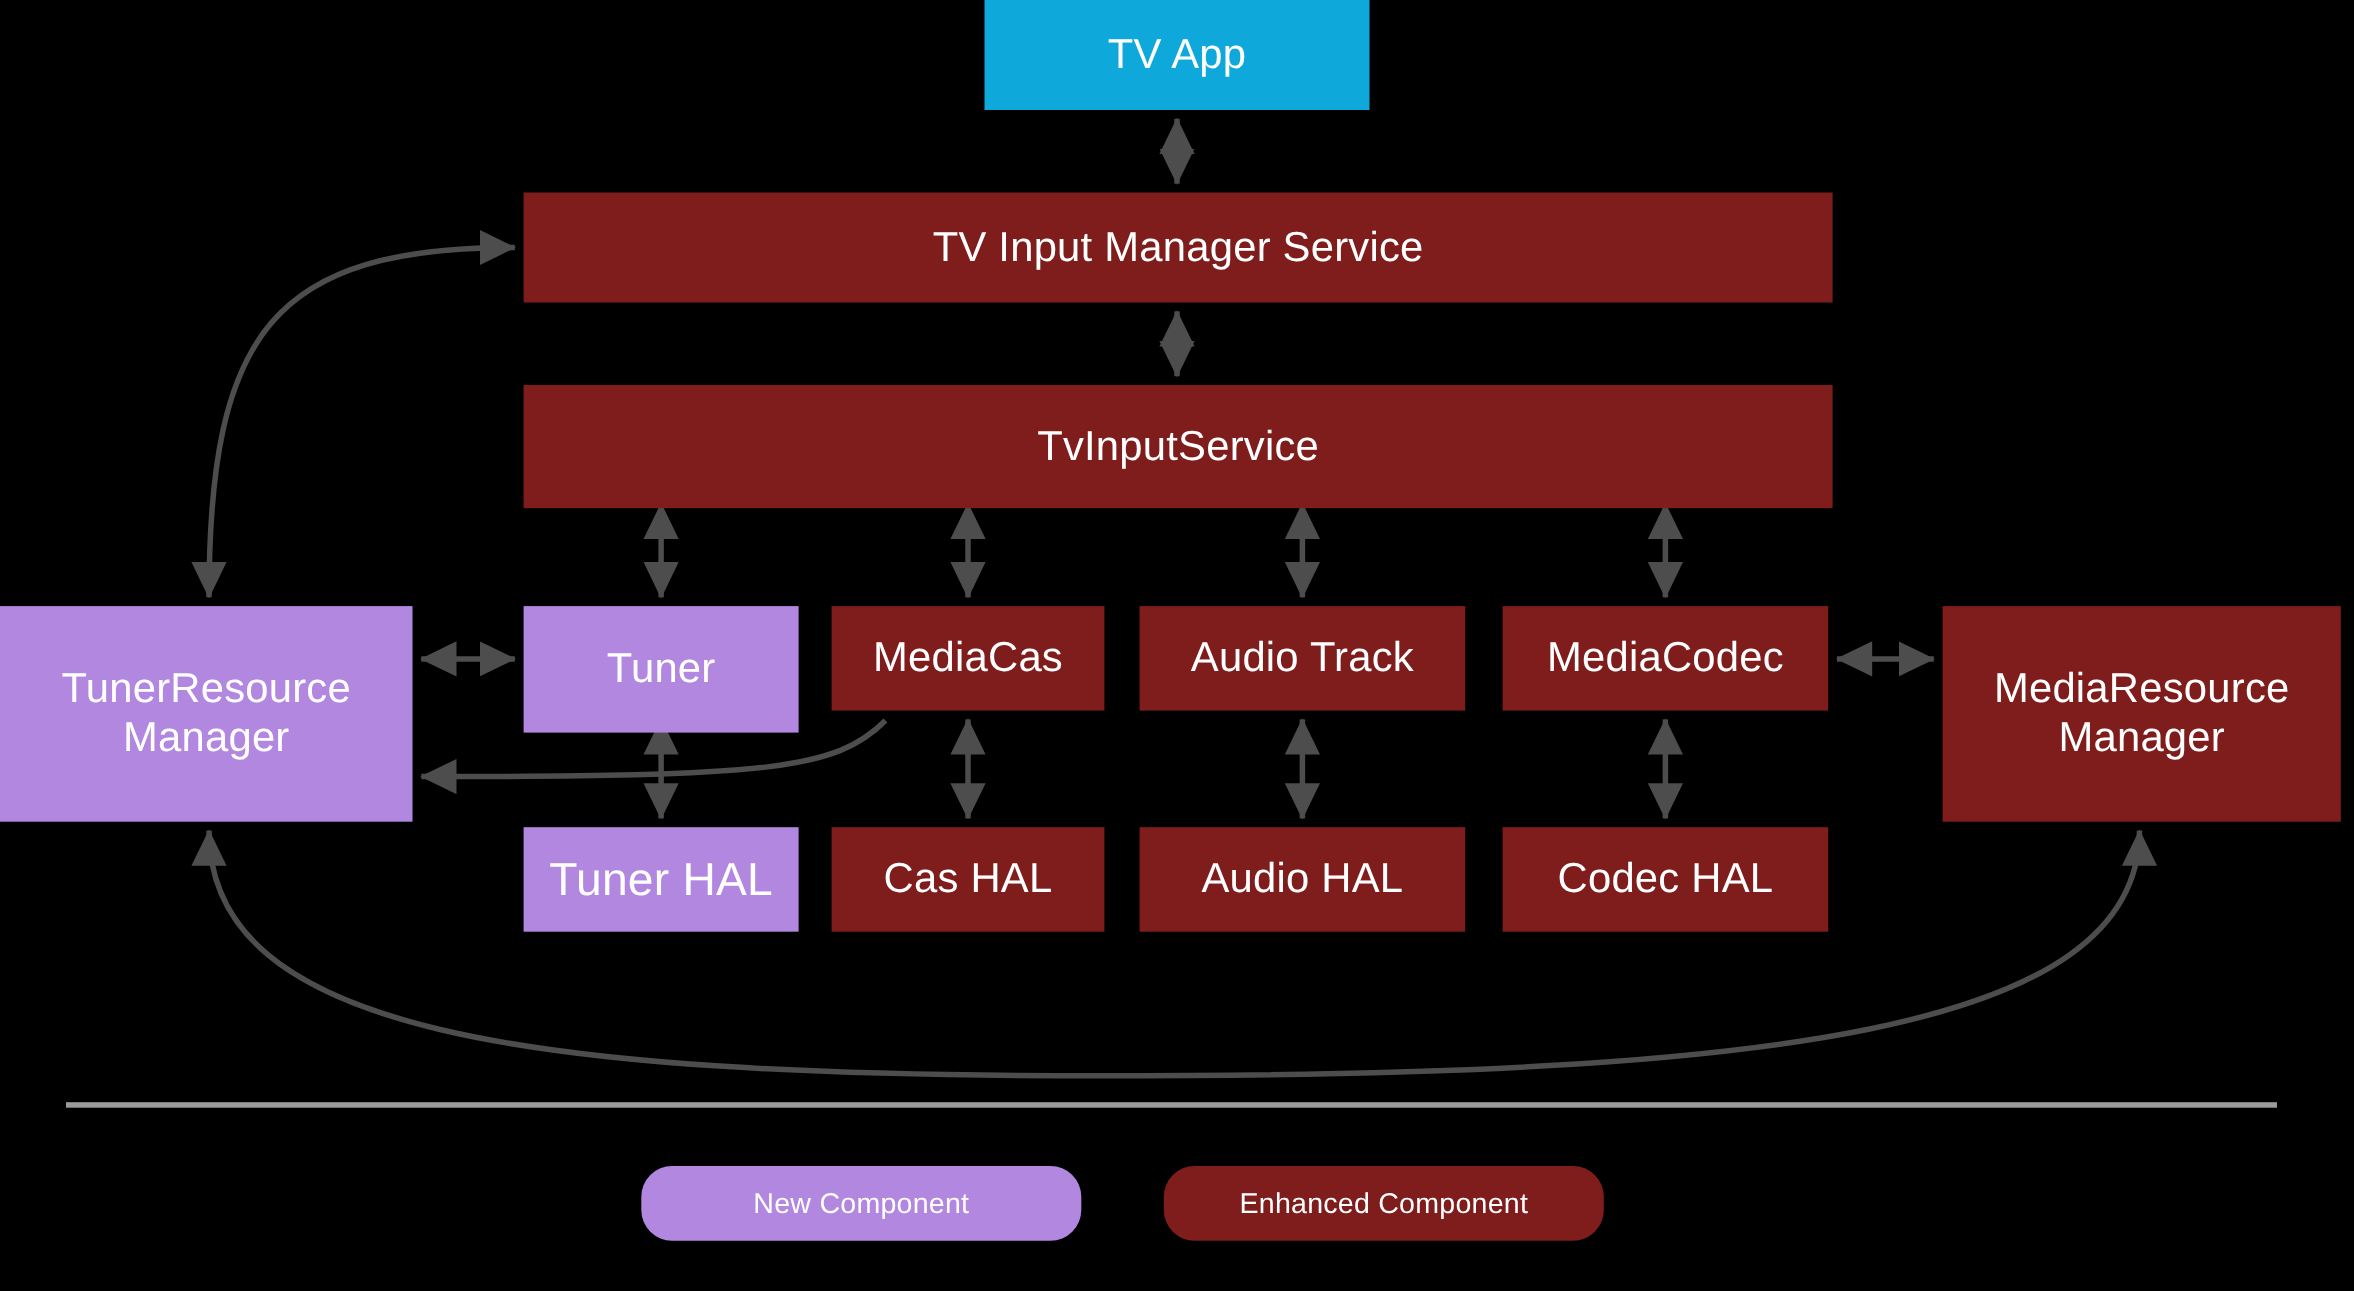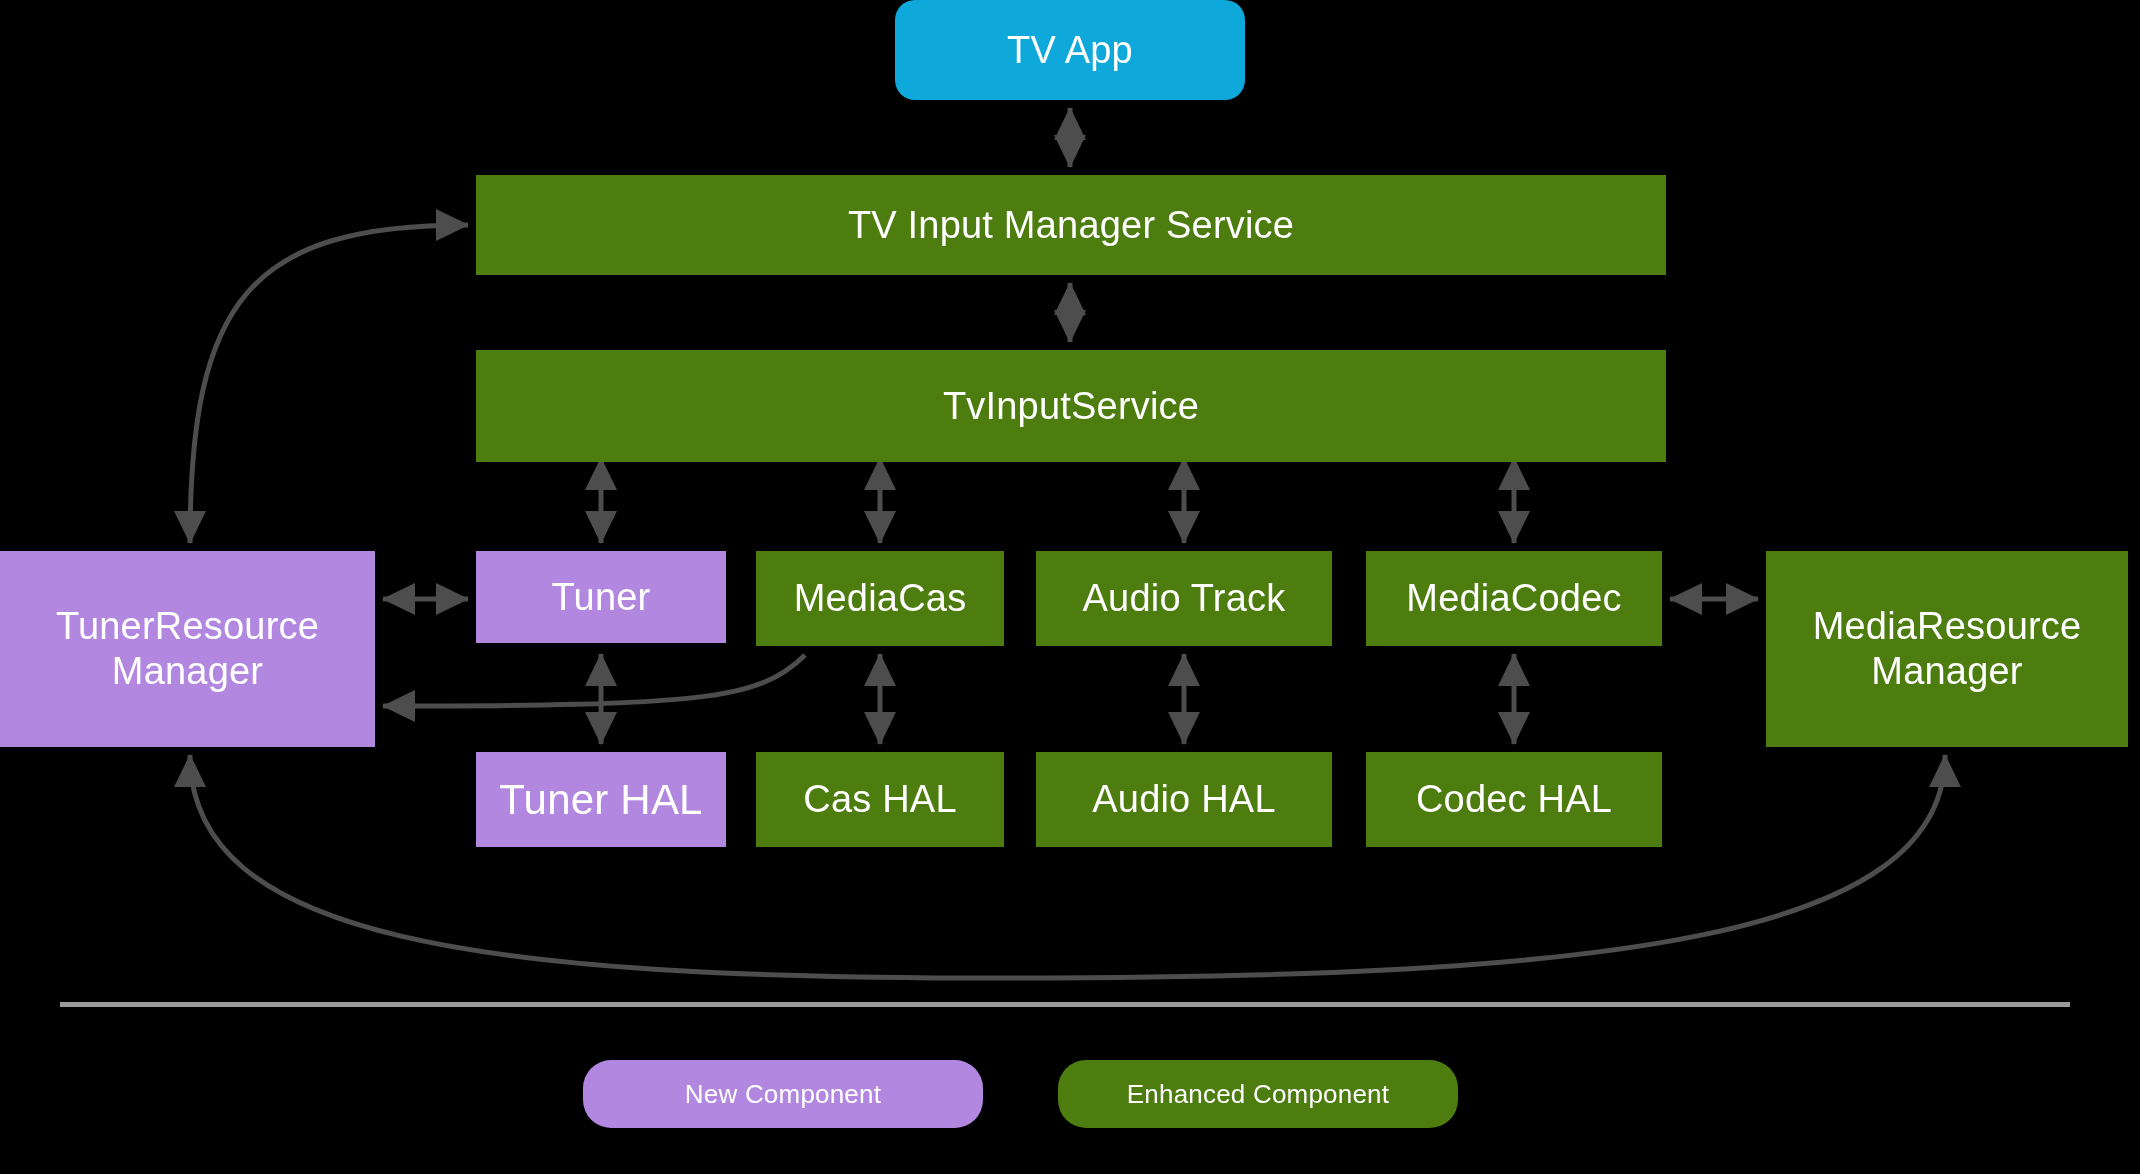--- a/index.html
+++ b/index.html
@@ -26,21 +26,21 @@
     text-align: center;
     color: #ffffff;
     font-family: "Liberation Sans", sans-serif;
     font-weight: 400;
     line-height: 1.18;
     letter-spacing: 0.2px;
     white-space: pre-line;
     z-index: 5;
   }
   .n-app      { background: #0FA8DB; }
-  .n-enhanced { background: #4d7c0f; }
+  .n-enhanced { background: #7f1d1d; }
   .n-new      { background: #B287E0; }
 
   #edges {
     position: absolute;
     left: 0; top: 0;
     width: 2140px;
     height: 1174px;
     z-index: 2;
     pointer-events: none;
   }
@@ -107,30 +107,30 @@
       <line x1="1670" y1="599" x2="1758" y2="599" marker-start="url(#ah-start)" marker-end="url(#ah-end)"></line>
 
       <path d="M 190 543 C 190 300 250 225 468 225" marker-start="url(#ah-start)" marker-end="url(#ah-end)"></path>
 
       <path d="M 805 655 C 760 700 700 706 383 706" marker-end="url(#ah-end)"></path>
 
       <path d="M 1945 755 C 1945 940 1600 978 1000 978 C 480 978 190 940 190 755" marker-start="url(#ah-start)" marker-end="url(#ah-end)"></path>
     </g>
   </svg>
 
-  <div class="node n-app" style="left:895px; top:0px; width:350px; height:100px; font-size:38px;border-radius:20px;">TV App</div>
+  <div class="node n-app" style="left:895px; top:0px; width:350px; height:100px; font-size:38px;">TV App</div>
 
   <div class="node n-enhanced" style="left:476px; top:175px; width:1190px; height:100px; font-size:38px;">TV Input Manager Service</div>
 
   <div class="node n-enhanced" style="left:476px; top:350px; width:1190px; height:112px; font-size:38px;">TvInputService</div>
 
   <div class="node n-new" style="left:0px; top:551px; width:375px; height:196px; font-size:38px;">TunerResource
 Manager</div>
 
-  <div class="node n-new" style="left:476px; top:551px; width:250px; height:92px; font-size:38px;">Tuner</div>
+  <div class="node n-new" style="left:476px; top:551px; width:250px; height:115px; font-size:38px;">Tuner</div>
 
   <div class="node n-enhanced" style="left:756px; top:551px; width:248px; height:95px; font-size:38px;">MediaCas</div>
 
   <div class="node n-enhanced" style="left:1036px; top:551px; width:296px; height:95px; font-size:38px;">Audio Track</div>
 
   <div class="node n-enhanced" style="left:1366px; top:551px; width:296px; height:95px; font-size:38px;">MediaCodec</div>
 
   <div class="node n-enhanced" style="left:1766px; top:551px; width:362px; height:196px; font-size:38px;">MediaResource
 Manager</div>
 

